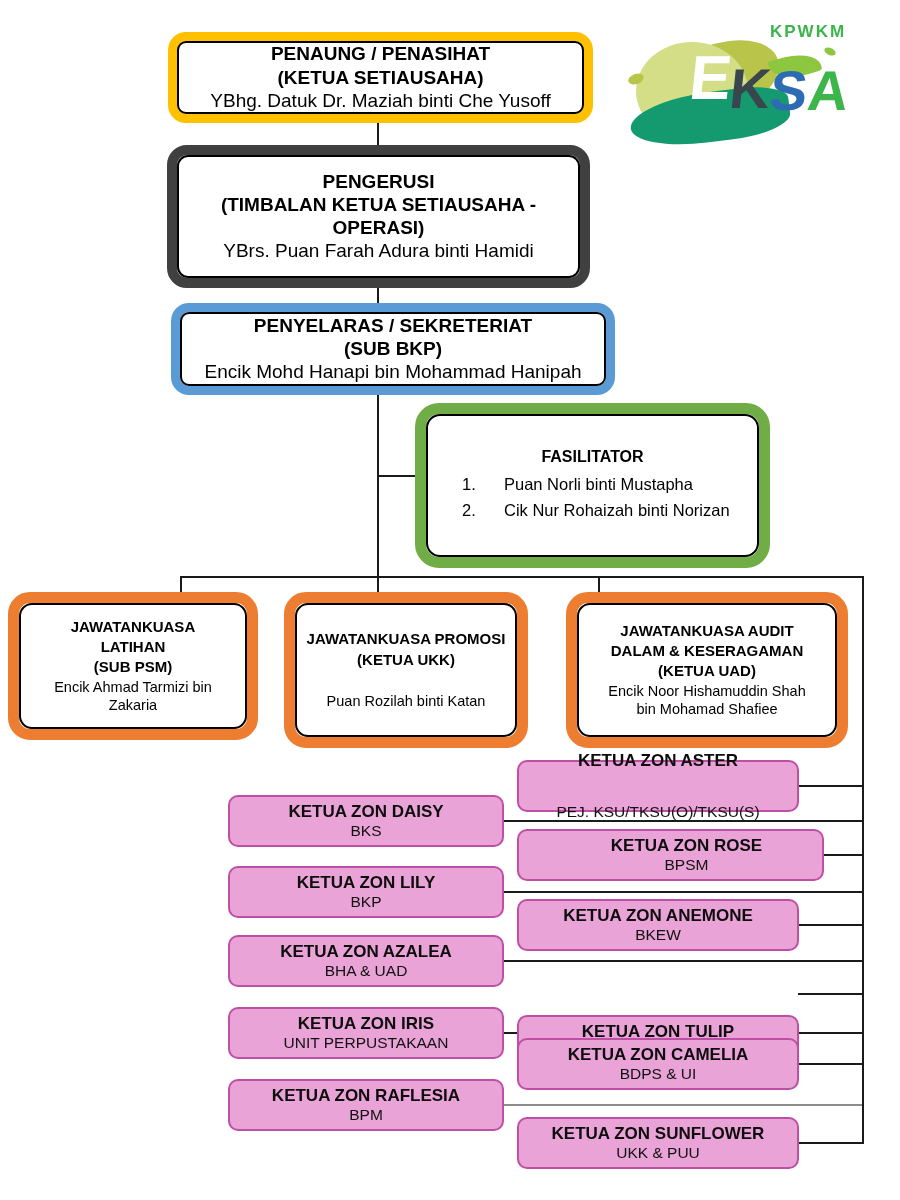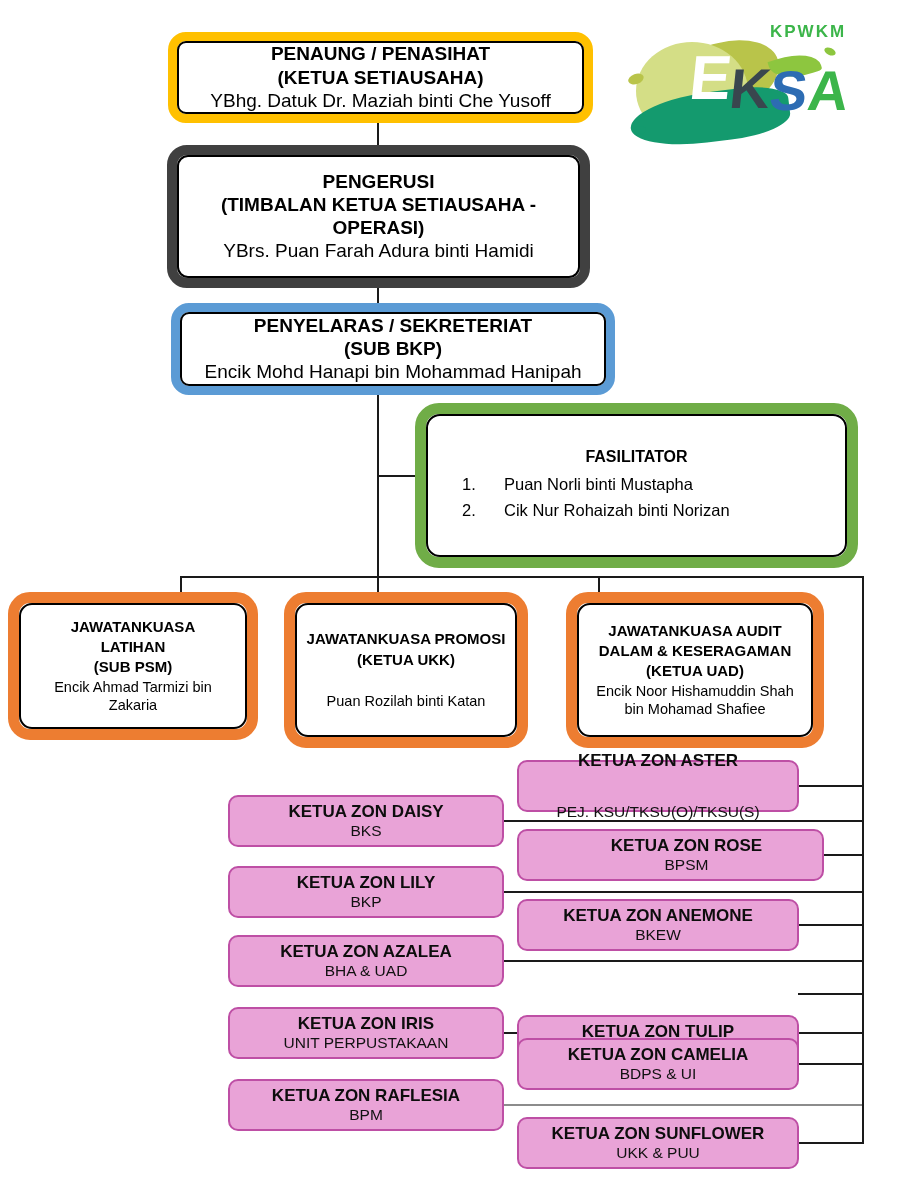--- a/index.html
+++ b/index.html
@@ -105,21 +105,21 @@
   </div>
 
   <div class="framebox frame-blue" style="left:156px;top:303px;width:444px;height:92px;margin-left:15px;">
     <div class="inner" style="border-radius:9px;">
       <div class="t-big">PENYELARAS / SEKRETERIAT</div>
       <div class="t-big">(SUB BKP)</div>
       <div class="n-big">Encik Mohd Hanapi bin Mohammad Hanipah</div>
     </div>
   </div>
 
-  <div class="framebox frame-green" style="left:415px;top:403px;width:443px;height:165px;">
+  <div class="framebox frame-green" style="left:415px;top:403px;width:355px;height:165px;">
     <div class="inner" style="border-radius:14px;">
       <div class="fas-title">FASILITATOR</div>
       <div class="fas-list">
         <div class="fas-row">
           <span class="fas-num">1.</span>
           <span>Puan Norli binti Mustapha</span>
         </div>
         <div class="fas-row">
           <span class="fas-num">2.</span>
           <span>Cik Nur Rohaizah binti Norizan</span>
@@ -138,21 +138,21 @@
   </div>
 
   <div class="framebox frame-orange" style="left:284px;top:592px;width:244px;height:156px;">
     <div class="inner" style="border-radius:13px;">
       <div class="t-med">JAWATANKUASA PROMOSI</div>
       <div class="t-med">(KETUA UKK)</div>
       <div class="n-med" style="margin-top:22px;">Puan Rozilah binti Katan</div>
     </div>
   </div>
 
-  <div class="framebox frame-orange" style="left:566px;top:592px;width:258px;height:156px;">
+  <div class="framebox frame-orange" style="left:566px;top:592px;width:282px;height:156px;">
     <div class="inner" style="border-radius:13px;">
       <div class="t-med">JAWATANKUASA AUDIT</div>
       <div class="t-med">DALAM &amp; KESERAGAMAN</div>
       <div class="t-med">(KETUA UAD)</div>
       <div class="n-med" style="max-width:200px;">Encik Noor Hishamuddin Shah bin Mohamad Shafiee</div>
     </div>
   </div>
 
   <div class="zone" style="left:517px;top:760px;width:282px;gap:32px;">
     <div class="zone-title">KETUA ZON ASTER</div>

